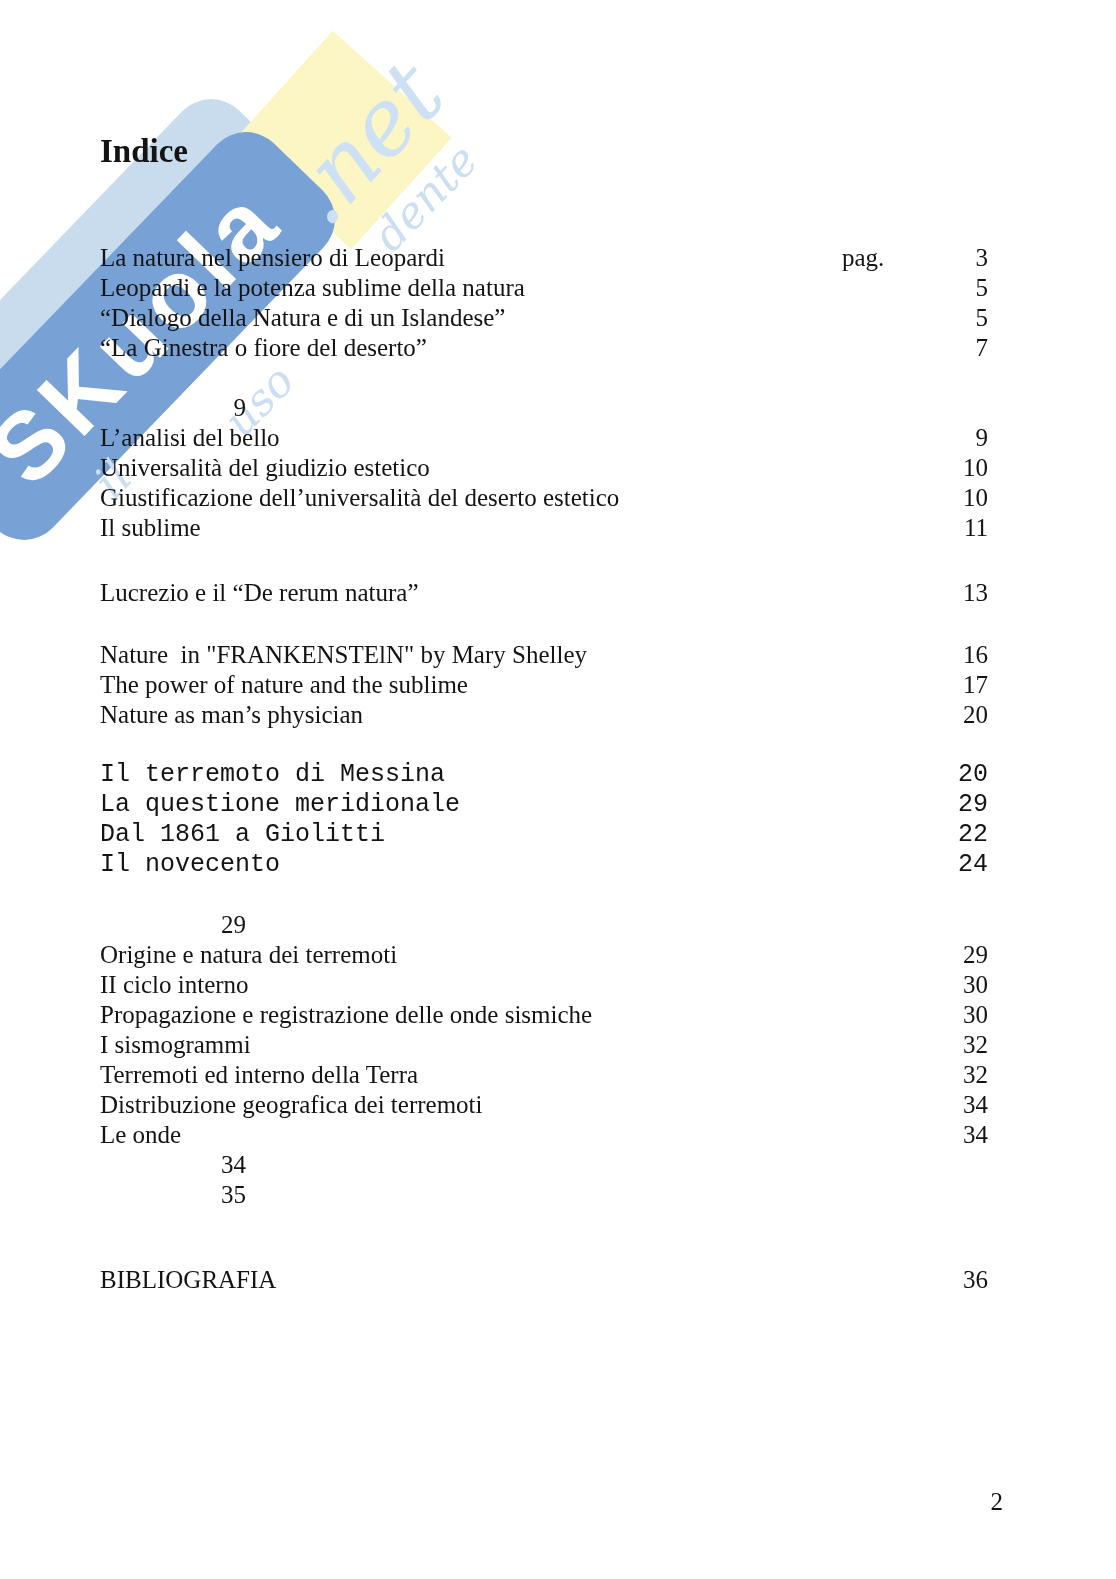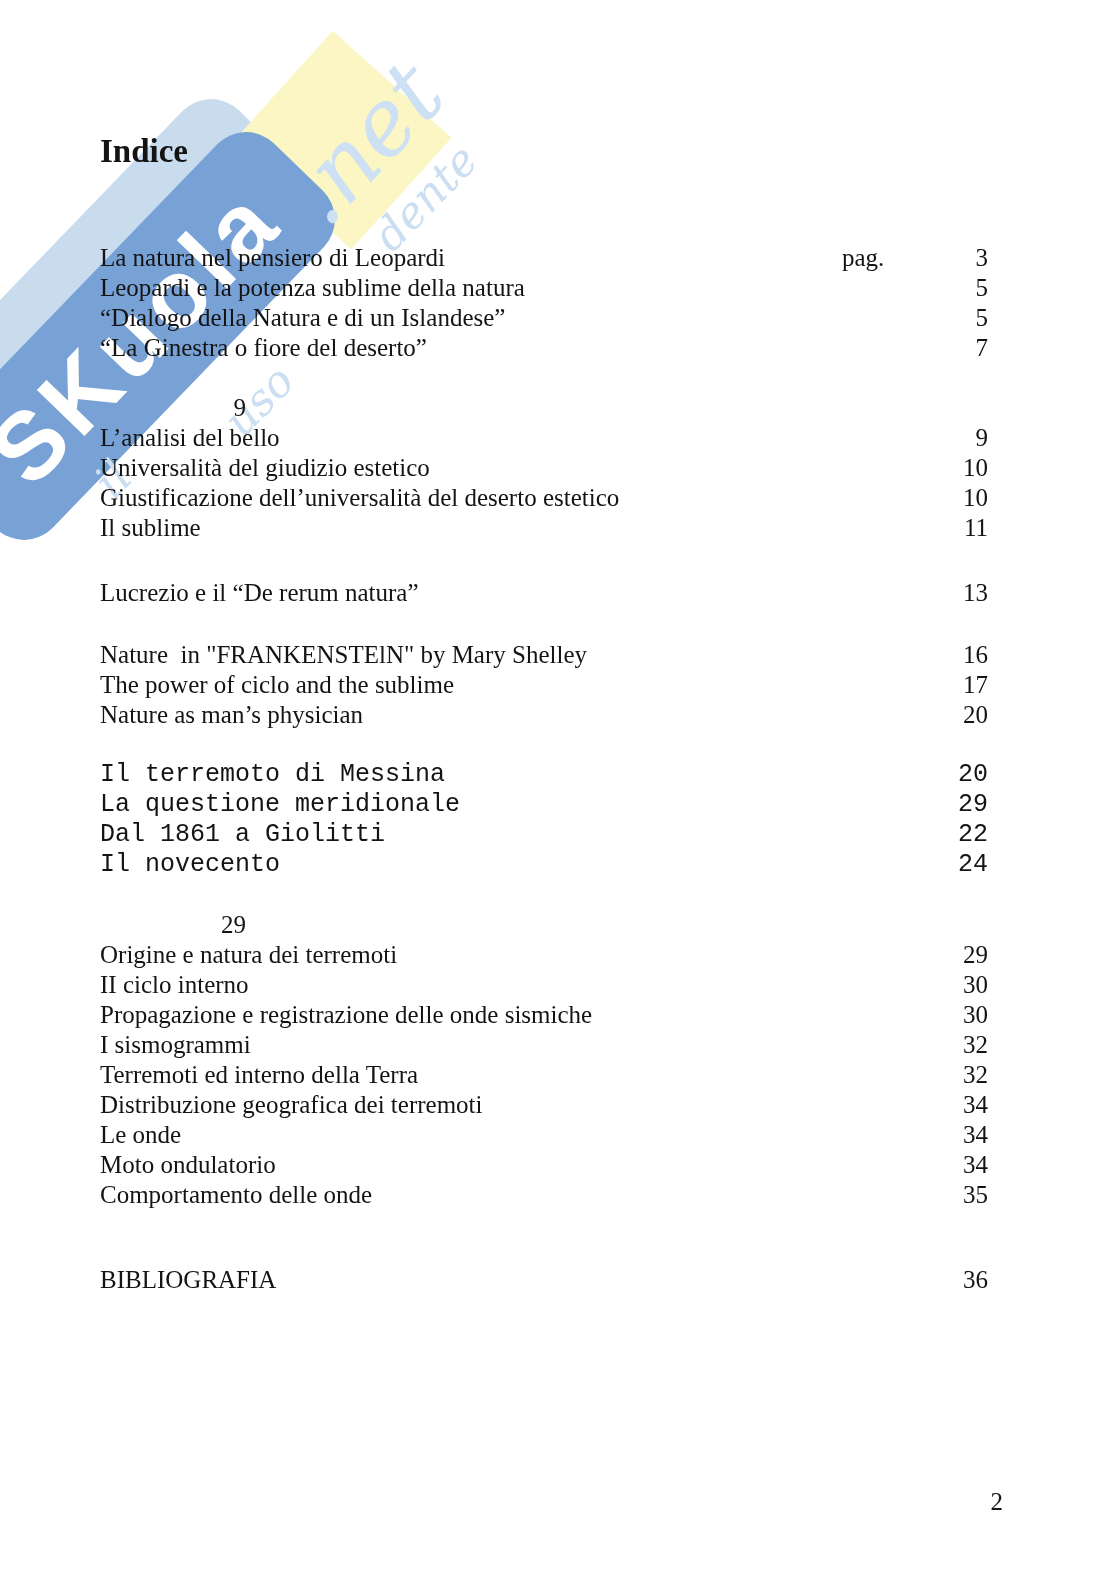--- a/index.html
+++ b/index.html
@@ -141,21 +141,21 @@
             <span class="toc-num">13</span>
           </div>
         </div>
         <div class="toc-section" style="margin-top: 32px;">
           <div class="toc-row">
             <span class="toc-label">Nature  in "FRANKENSTElN" by Mary Shelley</span>
             <span class="toc-pag"></span>
             <span class="toc-num">16</span>
           </div>
           <div class="toc-row">
-            <span class="toc-label">The power of ciclo and the sublime</span>
+            <span class="toc-label">The power of nature and the sublime</span>
             <span class="toc-pag"></span>
             <span class="toc-num">17</span>
           </div>
           <div class="toc-row">
             <span class="toc-label">Nature as man’s physician</span>
             <span class="toc-pag"></span>
             <span class="toc-num">20</span>
           </div>
         </div>
         <div class="toc-section" style="margin-top: 30px; font-family: Liberation Mono, monospace;">
@@ -214,26 +214,24 @@
             <span class="toc-label">Distribuzione geografica dei terremoti</span>
             <span class="toc-pag"></span>
             <span class="toc-num">34</span>
           </div>
           <div class="toc-row">
             <span class="toc-label">Le onde</span>
             <span class="toc-pag"></span>
             <span class="toc-num">34</span>
           </div>
           <div class="toc-row">
-            <span class="toc-label">Moto ondulatorio</span>
             <span class="toc-pag"></span>
             <span class="toc-num">34</span>
           </div>
           <div class="toc-row">
-            <span class="toc-label">Comportamento delle onde</span>
             <span class="toc-pag"></span>
             <span class="toc-num">35</span>
           </div>
         </div>
         <div class="toc-section" style="margin-top: 55px;">
           <div class="toc-row">
             <span class="toc-label">BIBLIOGRAFIA</span>
             <span class="toc-pag"></span>
             <span class="toc-num">36</span>
           </div>

